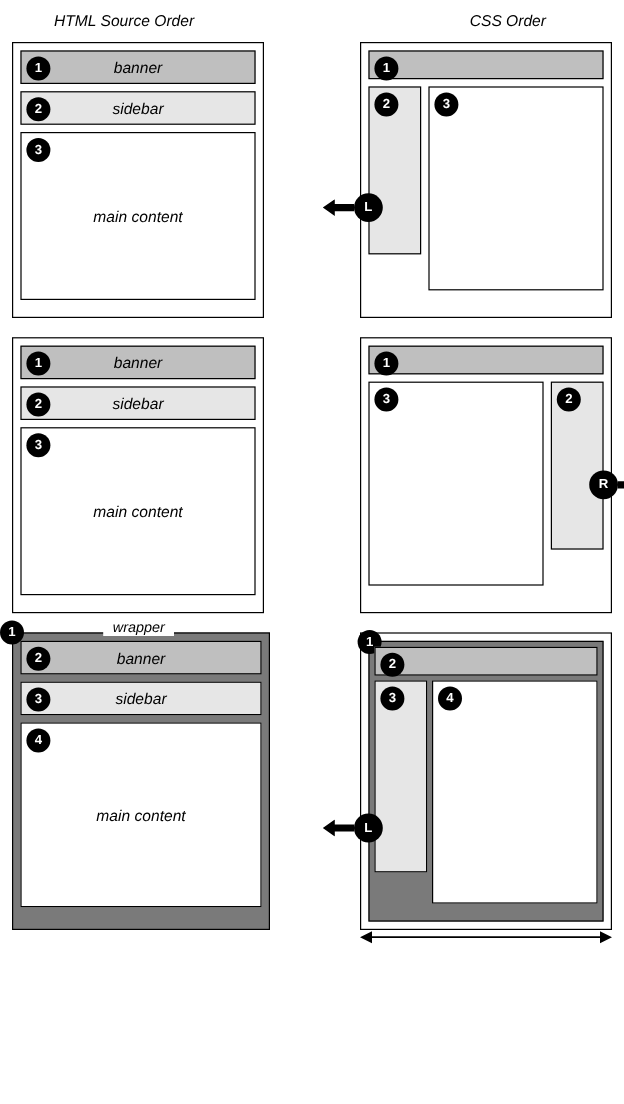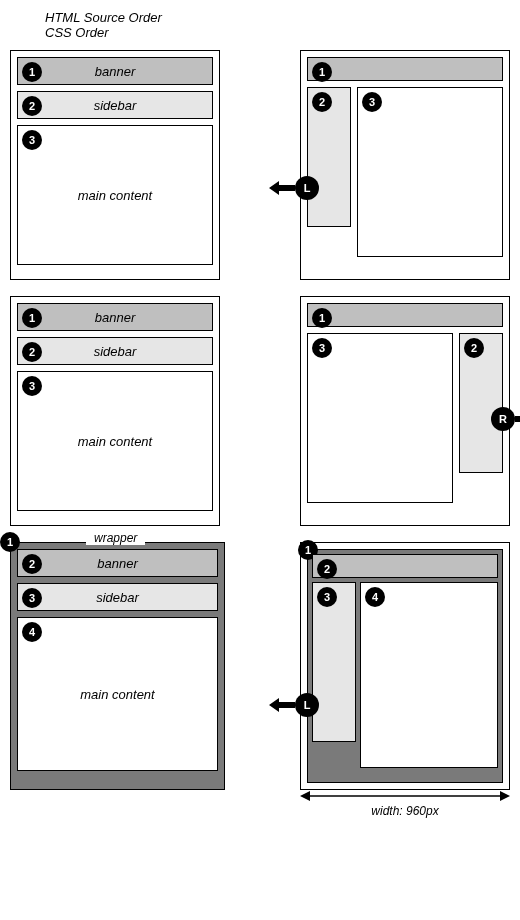--- a/index.html
+++ b/index.html
@@ -9,21 +9,20 @@
     font-family: "Segoe UI", Arial, sans-serif;
     font-style: italic;
     width: 520px;
     background: #fff;
     font-size: 13px;
   }
   .titles {
     display: flex;
     justify-content: space-between;
     padding: 0 55px 10px 35px;
-    flex-direction: column;
   }
   .titles span { font-style: italic; }
 
   .row {
     display: flex;
     justify-content: space-between;
     align-items: flex-start;
     margin-bottom: 16px;
   }
 
@@ -335,15 +334,14 @@
         <div class="circle">L</div>
       </div>
     </div>
     <div class="width-arrow">
       <svg viewBox="0 0 210 12">
         <line x1="6" y1="6" x2="204" y2="6" stroke="#000" stroke-width="1.5"></line>
         <polygon points="0,6 10,1 10,11" fill="#000"></polygon>
         <polygon points="210,6 200,1 200,11" fill="#000"></polygon>
       </svg>
     </div>
-    <div class="width-ind">width: 960px</div>
   </div>
 </div>
 
 </body></html>

